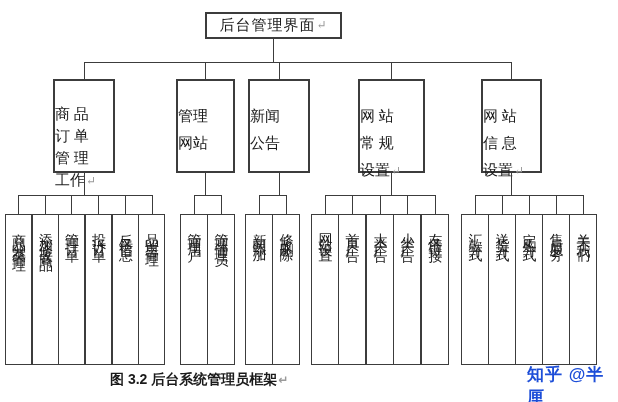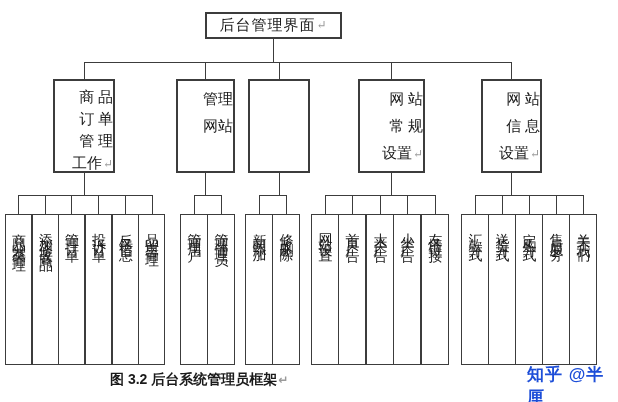--- a/index.html
+++ b/index.html
@@ -3,21 +3,21 @@
 <meta charset="utf-8">
 <style>
   html,body{margin:0;padding:0;background:#fff;}
   #stage{
     position:relative;width:618px;height:402px;background:#ffffff;
     font-family:"Liberation Serif","DejaVu Serif",serif;color:#1a1a1a;overflow:hidden;
   }
   .box{position:absolute;background:#fff;border:1px solid #3c3c3c;box-sizing:border-box;}
   .rootbox{border-width:2px;display:flex;align-items:center;justify-content:center;
     font-size:15px;letter-spacing:1px;}
-  .l2box{border-width:2px;padding-top:5px;text-align:right;}
+  .l2box{border-width:2px;padding-top:22px;text-align:left;}
   .l2lines{white-space:pre-line;font-size:15px;}
   .lh22{line-height:22px;}
   .lh27{line-height:27px;}
   .l2last{font-size:15px;}
   .mark{color:#9a9a9a;font-size:12px;padding-left:1px;}
   .cbox{position:absolute;top:214px;height:151px;border:1px solid #3c3c3c;background:#fff;
     box-sizing:border-box;display:flex;justify-content:center;}
   .vtext{writing-mode:vertical-rl;text-orientation:upright;font-size:14px;
     letter-spacing:5px;padding-top:7px;line-height:1;}
   .v,.h{position:absolute;background:#3c3c3c;}
@@ -50,20 +50,22 @@
     <div class="l2lines lh22">商 品
 订 单
 管 理</div>
     <div class="l2last lh22"><span>工作</span><span class="mark">↵</span></div>
   </div>
   <div class="box l2box" style="left:176px;top:79px;width:59px;height:94px;">
     <div class="l2lines lh27">管理
 网站</div>
   </div>
   <div class="box l2box" style="left:248px;top:79px;width:62px;height:94px;">
+    <div class="l2lines lh27">新闻
+公告</div>
   </div>
   <div class="box l2box" style="left:358px;top:79px;width:67px;height:94px;">
     <div class="l2lines lh27">网 站
 常 规</div>
     <div class="l2last lh27"><span>设置</span><span class="mark">↵</span></div>
   </div>
   <div class="box l2box" style="left:481px;top:79px;width:61px;height:94px;">
     <div class="l2lines lh27">网 站
 信 息</div>
     <div class="l2last lh27"><span>设置</span><span class="mark">↵</span></div>

